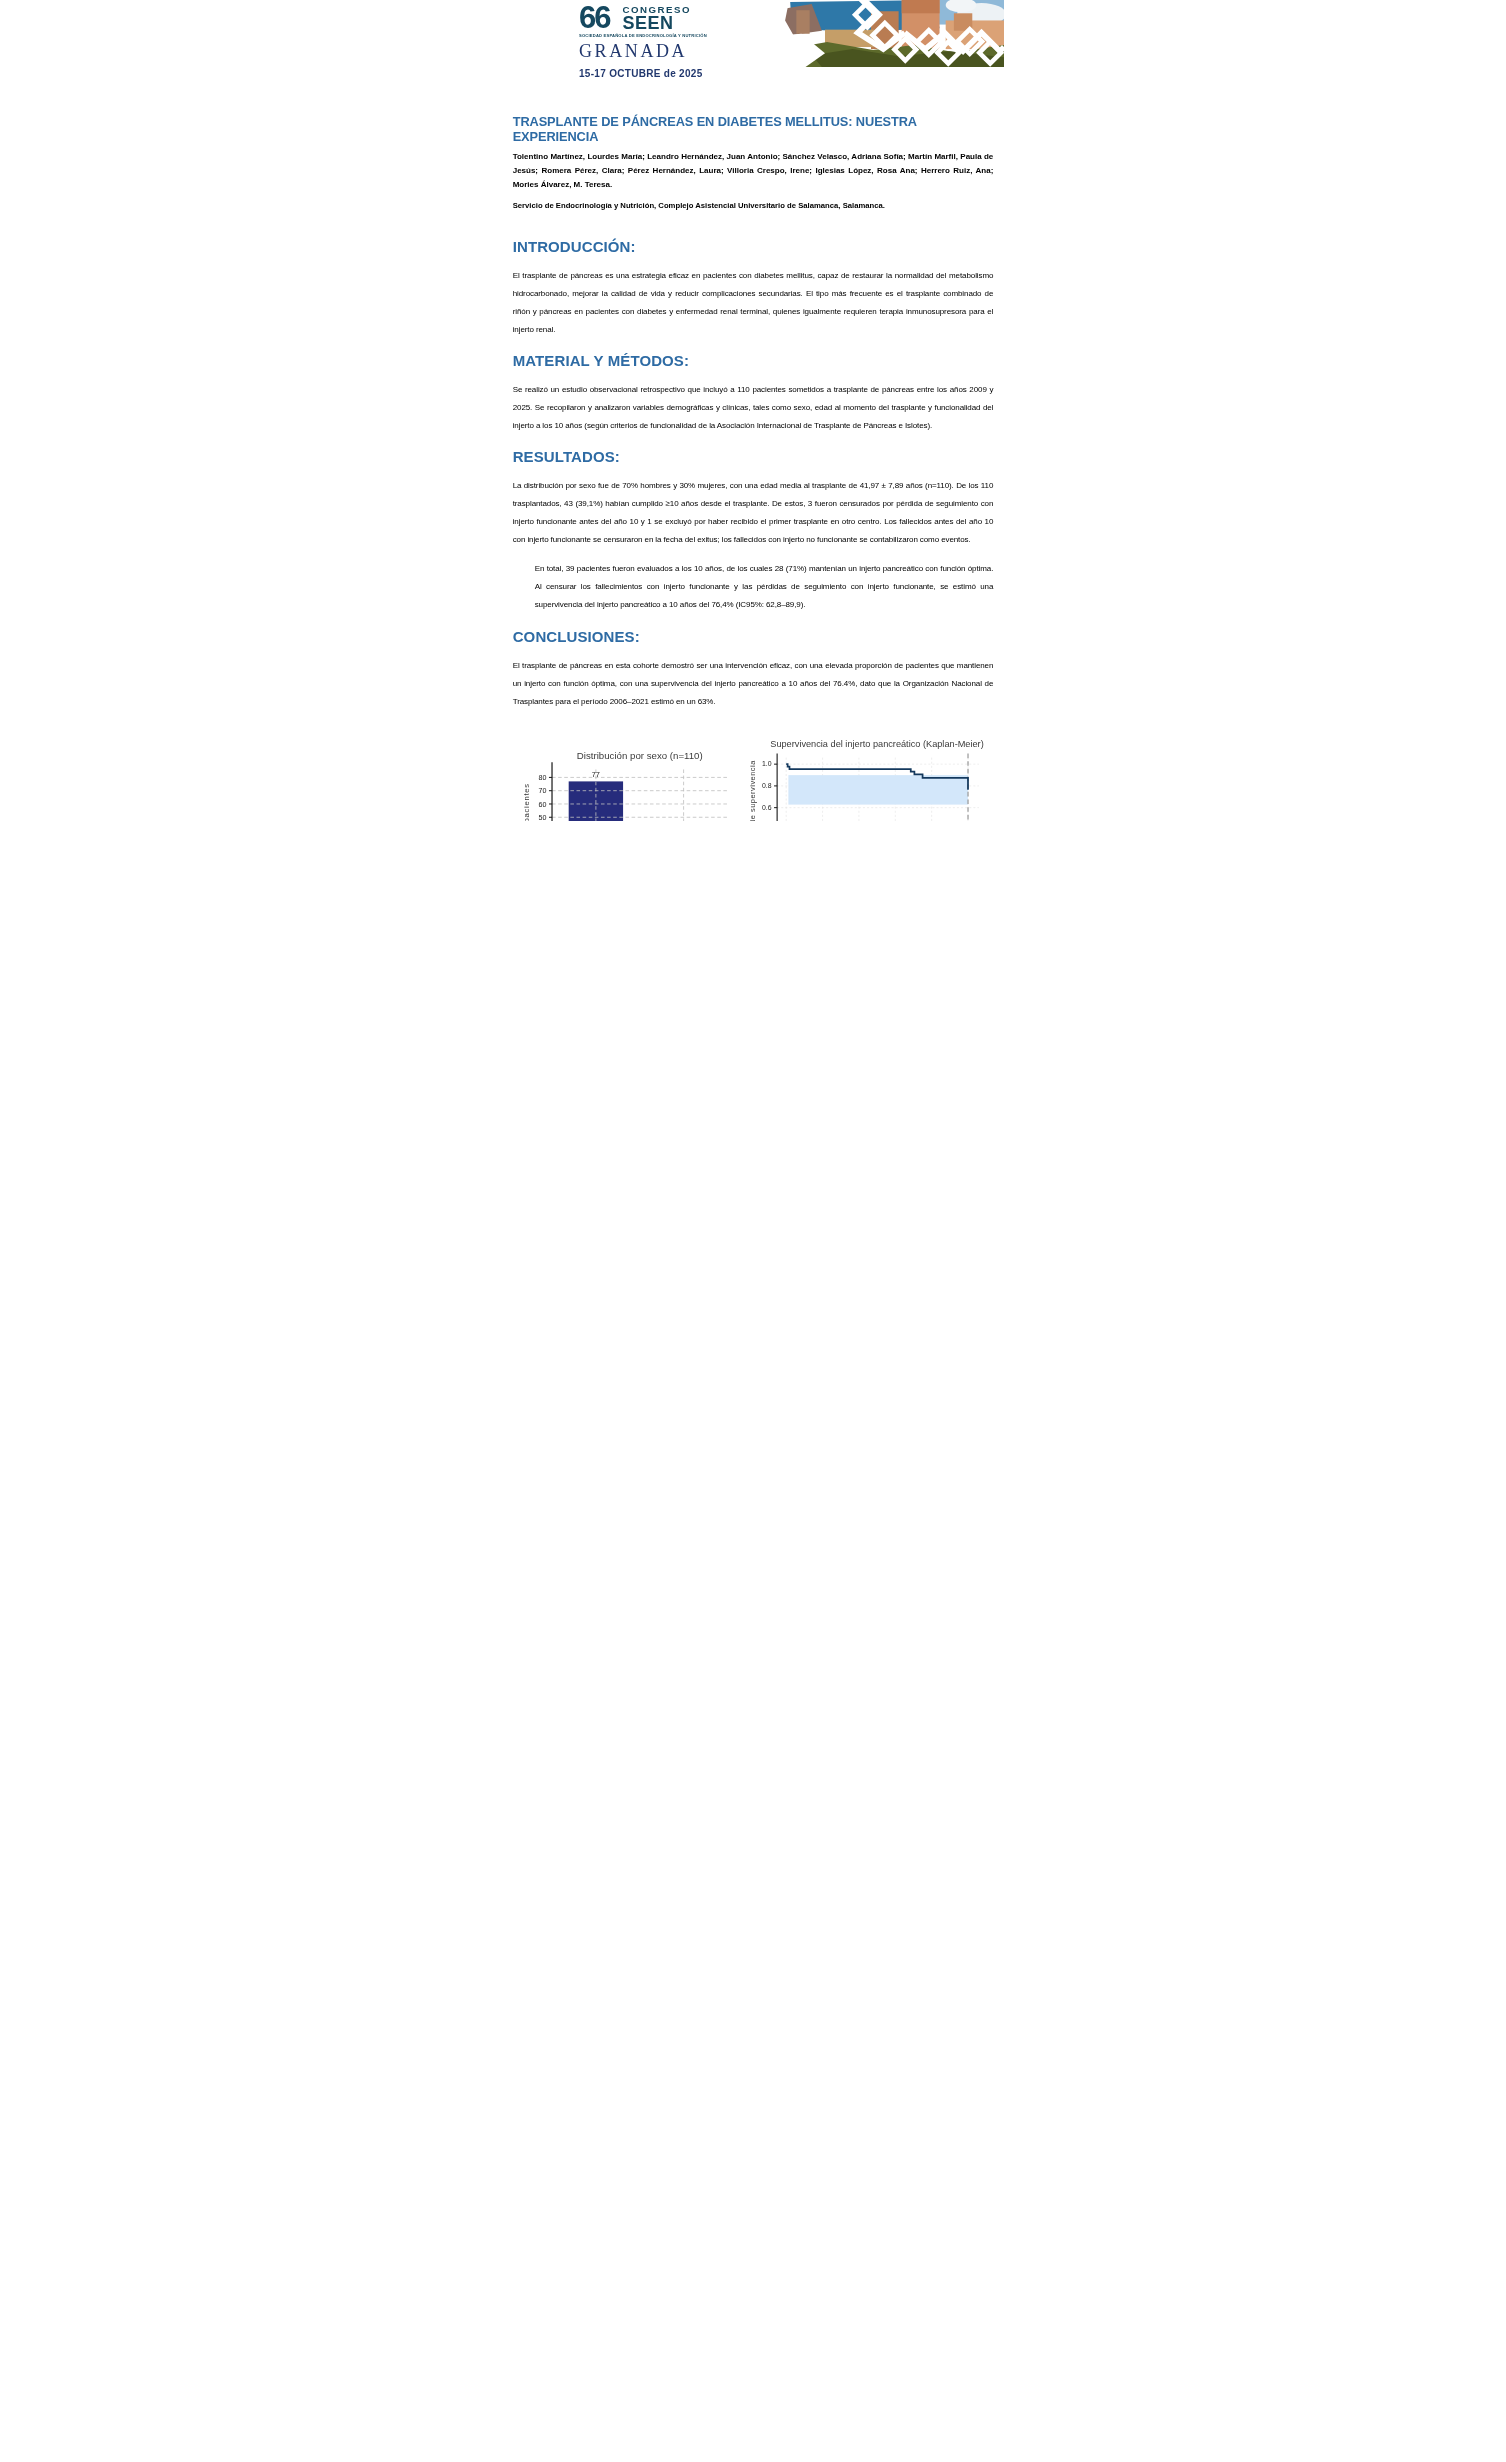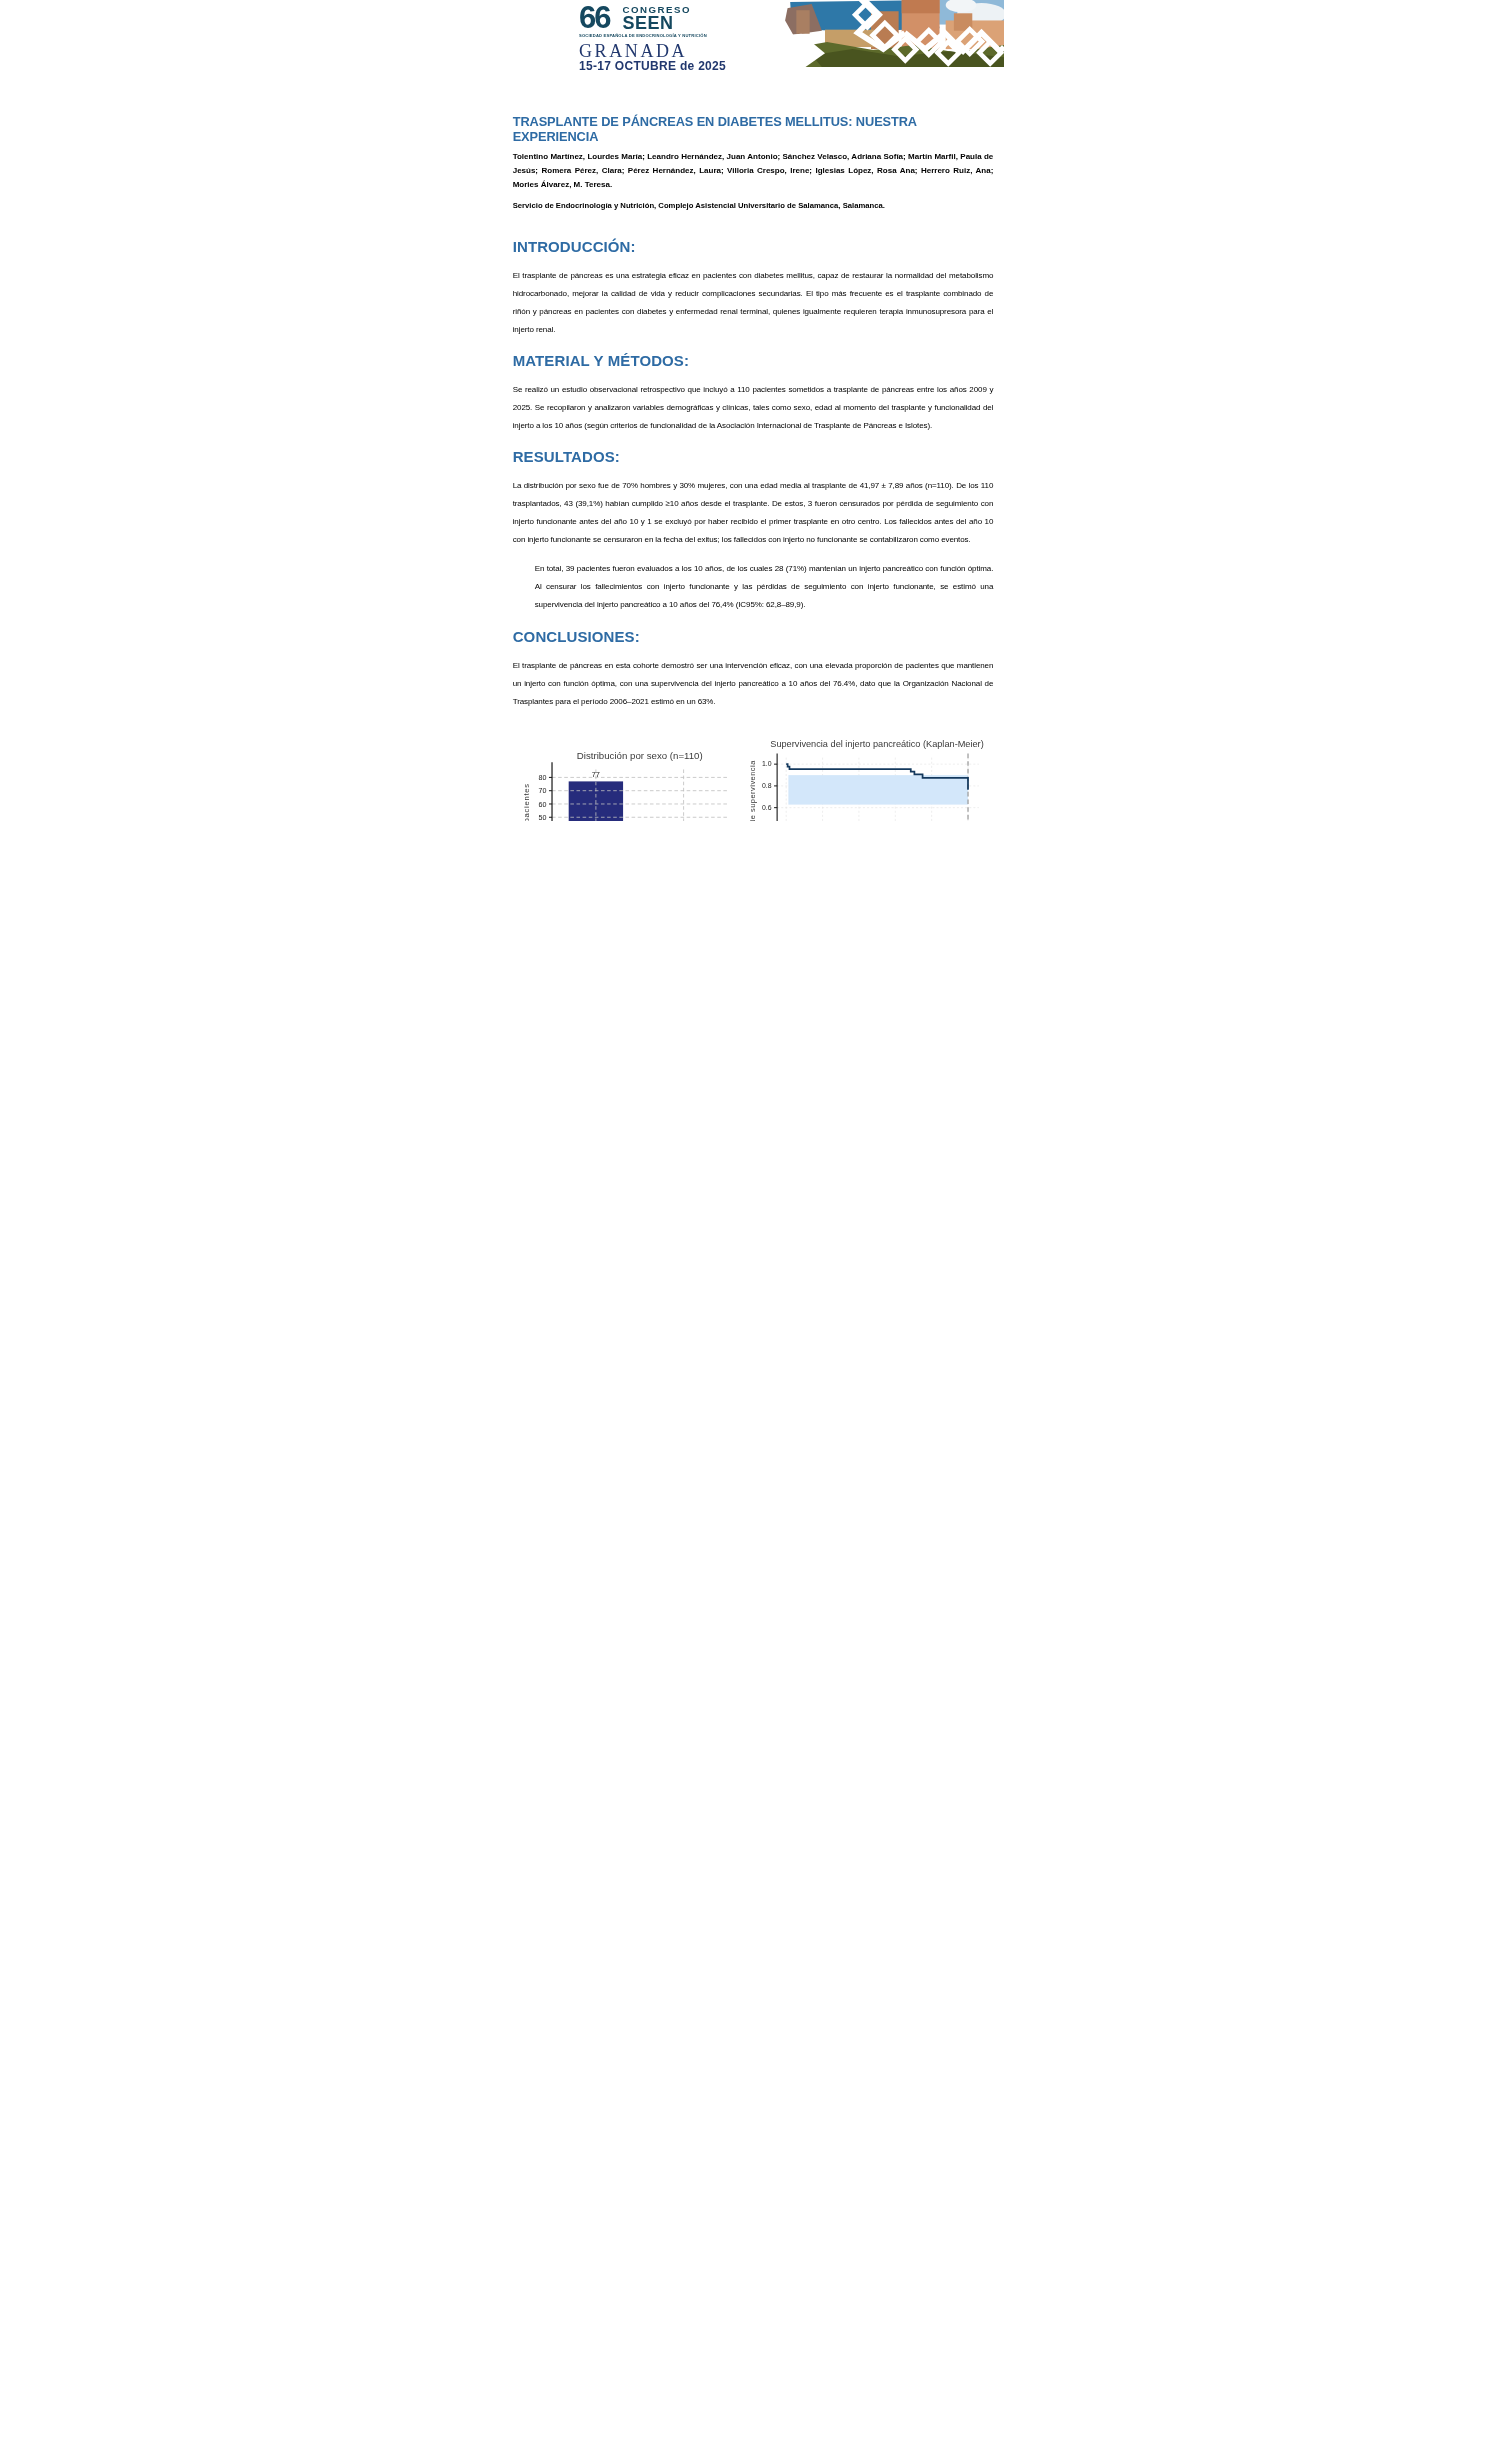--- a/index.html
+++ b/index.html
@@ -9,21 +9,21 @@
   
   .header{position:relative;height:111px;}
   .congress-logo{position:absolute;left:77px;top:4.1px;width:153px;line-height:1;}
   .logo-row{display:flex;align-items:flex-start;}
   .logo-66{font-size:31px;font-weight:800;color:var(--logo-teal);letter-spacing:-2px;line-height:0.88;}
   .logo-col{margin-left:13px;margin-top:1px;}
   .logo-congreso{font-size:9.7px;font-weight:600;color:var(--logo-teal);letter-spacing:1.5px;}
   .logo-seen{font-size:18px;font-weight:800;color:var(--logo-teal);letter-spacing:0.5px;line-height:0.95;}
   .logo-society{font-size:4.1px;font-weight:700;color:var(--logo-teal);letter-spacing:0.2px;margin-top:2px;}
   .logo-city{font-family:"Liberation Serif",serif;font-size:18px;color:var(--logo-navy);letter-spacing:2.6px;margin-top:3.6px;}
-  .logo-dates{font-size:12px;font-weight:600;color:var(--logo-navy);margin-top:0;letter-spacing:0.3px;}
+  .logo-dates{font-size:10px;font-weight:600;color:var(--logo-navy);margin-top:9px;letter-spacing:0.3px;}
   .collage{position:absolute;right:0;top:0;width:223px;height:67px;}
 
   
   .content{padding:0 10.7px;}
   .poster-title{font-size:12.8px;font-weight:800;color:var(--accent);margin:3px 0 0 0;letter-spacing:-0.1px;}
   .authors{font-size:8px;font-weight:700;line-height:14.3px;text-align:justify;margin-top:5.6px;}
   .affiliation{font-size:7.7px;font-weight:700;margin-top:8.2px;}
   .section{margin-top:13.3px;}
   .section.first{margin-top:28px;}
   .section-heading{font-size:15px;font-weight:800;color:var(--accent);letter-spacing:0.1px;}

